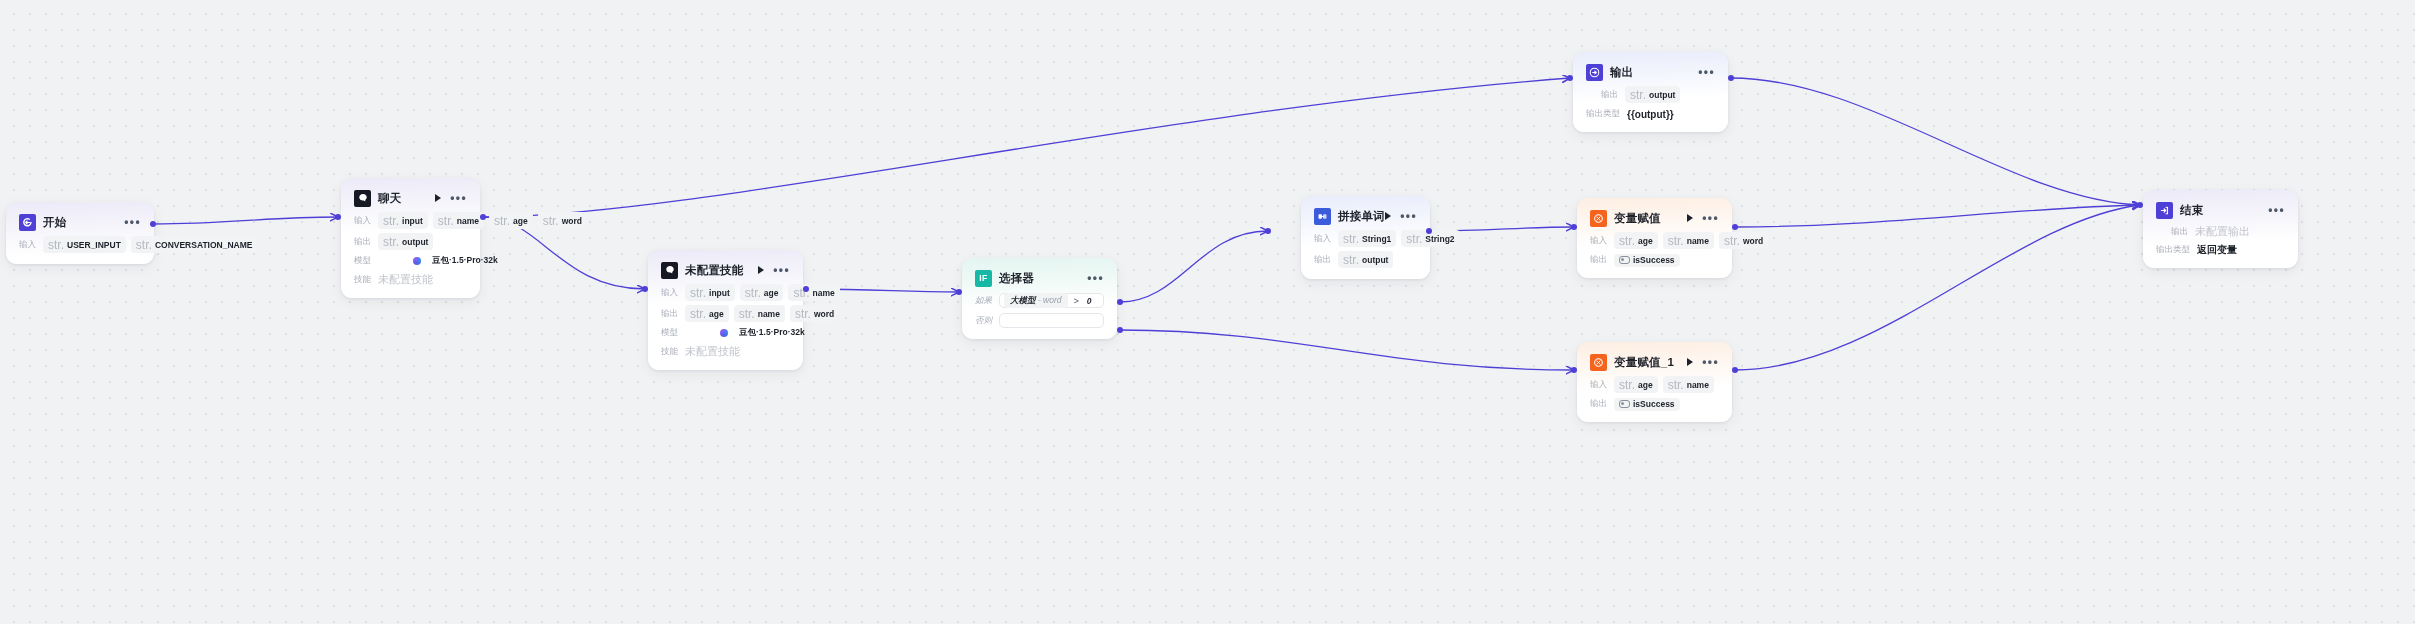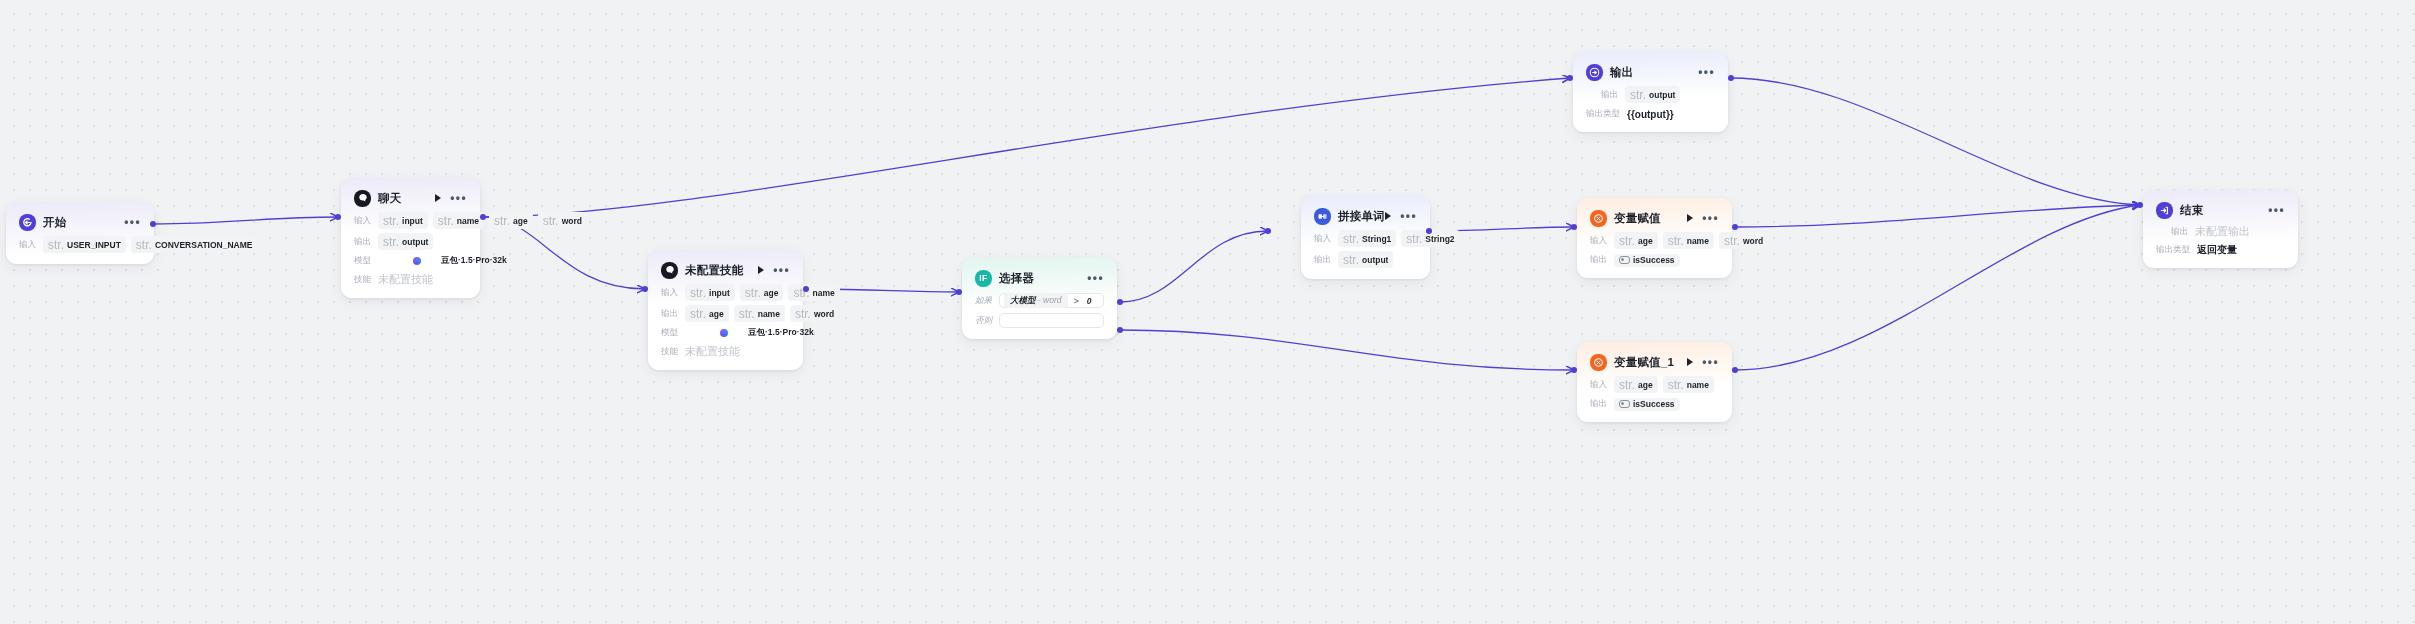--- a/index.html
+++ b/index.html
@@ -53,21 +53,21 @@
   }
 
   .node-head {
     display: flex;
     align-items: center;
     height: 20px;
     margin-bottom: 2px;
   }
   .node-icon {
     width: 17px; height: 17px;
-    border-radius: 8px;
+    border-radius: 2px;
     flex: 0 0 auto;
     display: flex; align-items: center; justify-content: center;
     margin-right: 7px;
   }
   .node-icon svg { display: block; }
   .node-title {
     font-size: 11.5px;
     font-weight: bold;
     color: #1d2129;
     letter-spacing: .2px;
@@ -142,21 +142,21 @@
     color: #c2c6cd;
     white-space: nowrap;
   }
   .valuetext {
     font-size: 10px;
     color: #1d2129;
     font-weight: bold;
     white-space: nowrap;
   }
   .model-line {
-    display: flex; align-items: center; gap: 20px;
+    display: flex; align-items: center; gap: 11px;
     font-size: 8.5px; color: #1d2129; font-weight: bold;
     white-space: nowrap;
     padding-left: 35px;
   }
   .model-dot {
     width: 8px; height: 8px; border-radius: 50%;
     background: conic-gradient(from 200deg, #5a5ce0, #8b5cf6, #3b82f6, #5a5ce0);
     flex: 0 0 auto;
   }
 

